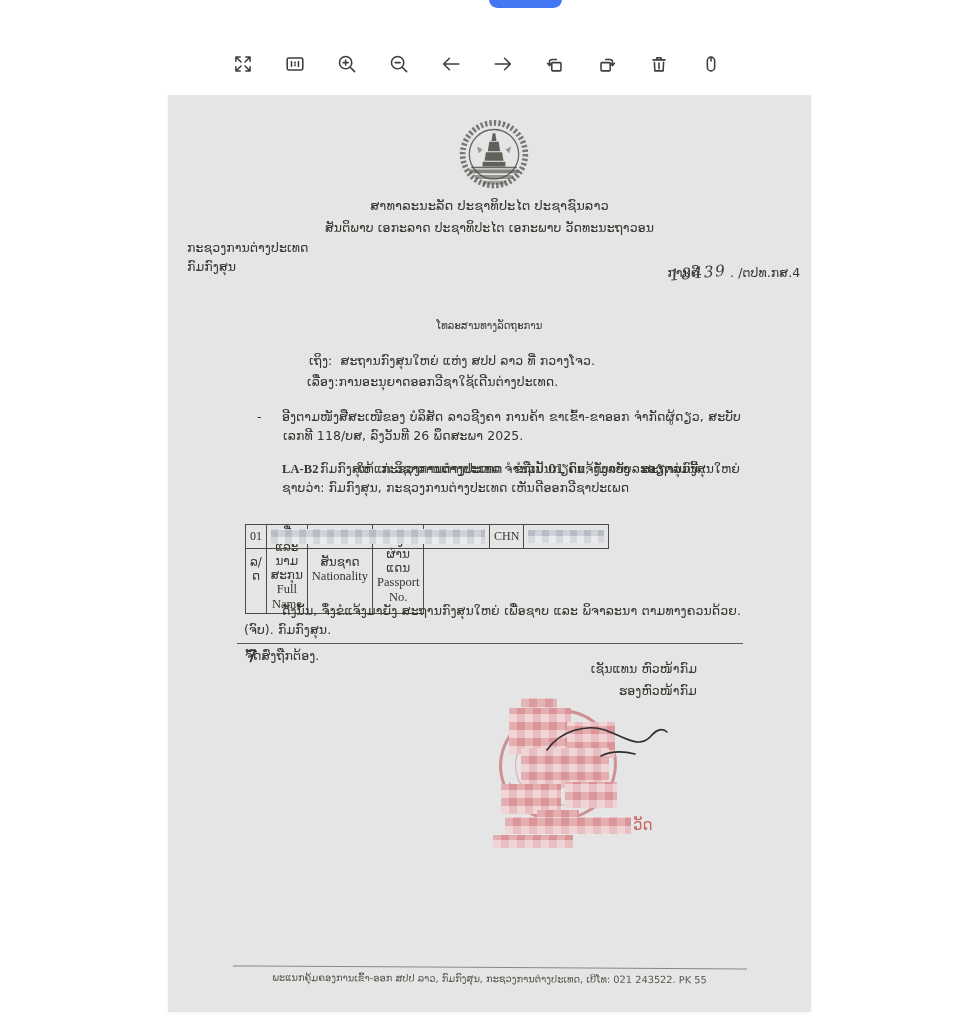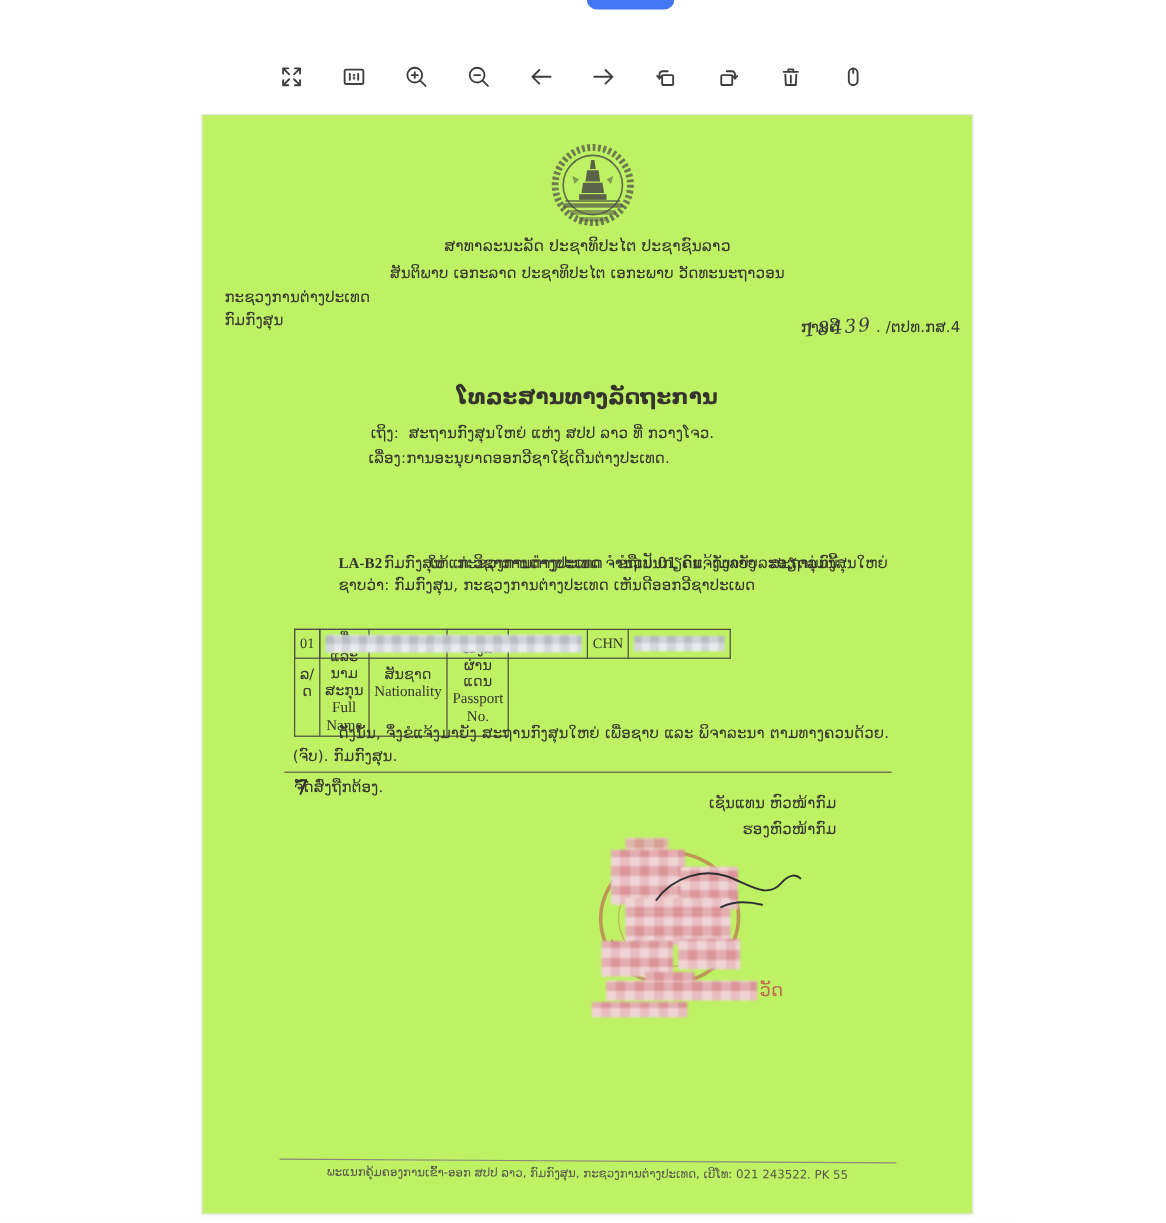--- a/index.html
+++ b/index.html
@@ -12,38 +12,38 @@
     border-radius:9px; background:#4477f3; }
 
   
   .toolbar { position:absolute; left:232px; top:53px; display:flex; gap:30px; align-items:center; }
   .tbtn { width:22px; height:22px; display:flex; align-items:center; justify-content:center; cursor:pointer; }
   .tbtn svg { width:22px; height:22px; stroke:#3e3e3e; stroke-width:1.7; fill:none;
     stroke-linecap:round; stroke-linejoin:round; }
 
   
   .paper { position:absolute; left:168px; top:95px; width:643px; height:917px;
-    background:#bef264; border:1px solid #e7e7e0; box-shadow:0 1px 4px rgba(0,0,0,.05);
+    background:#e5e5e5; border:1px solid #e7e7e0; box-shadow:0 1px 4px rgba(0,0,0,.05);
     color:#36342f; }
   .paper * { position:absolute; }
   .lao { font-size:12.5px; line-height:1.5; letter-spacing:.1px; }
   .center { text-align:center; left:0; width:100%; }
   .serif { font-family:"Liberation Serif", serif; }
 
   .emblem { left:287px; top:22px; width:76px; height:80px; }
   .hline1 { top:100px; font-size:13px; font-weight:500; }
   .hline2 { top:123px; font-size:12.5px; }
   .ministry { left:18px; top:143px; }
   .department { left:18px; top:162px; }
   .refline { top:168px; right:80px; text-align:right; white-space:nowrap; }
   .refnum { position:static; display:inline-block; font-family:"DejaVu Serif", serif;
     font-style:italic; font-size:15.5px; letter-spacing:1.5px; transform:rotate(-5deg) translateY(-2px);
     color:#3c3c44; padding:0 3px; }
   .dateline { top:193px; right:78px; text-align:right; white-space:nowrap; }
-  .title { top:222px; font-size:18px; font-weight:bold; }
+  .title { top:222px; font-size:10px; font-weight:normal; }
   .toline { left:140px; top:256px; white-space:nowrap; }
   .subjline { left:138px; top:277px; white-space:nowrap; }
   .lbl { font-weight:500; position:static;margin-top:44px; }
   .bullet-wrap { left:88px; top:312px; width:484px; }
   .bullet-dash { position:static; padding-right:16px; }
   .bullet-text { position:static; display:inline; text-align:justify; }
   .bullet-inner { position:static; display:block; padding-left:26px; text-indent:-26px; text-align:justify; }
   .para1 { left:75px; top:364px; width:496px; text-align:justify; text-indent:38px; }
   .bold { position:static; font-weight:bold; }
 
@@ -205,20 +205,26 @@
 
     <div class="lao toline">
       <span class="lbl">ເຖິງ:</span>&nbsp;&nbsp;
       <span>ສະຖານກົງສຸນໃຫຍ່ ແຫ່ງ ສປປ ລາວ ທີ່ ກວາງໂຈວ.</span>
     </div>
     <div class="lao subjline">
       <span class="lbl">ເລື່ອງ:</span>
       <span>ການອະນຸຍາດອອກວີຊາໃຊ້ເດີນຕ່າງປະເທດ.</span>
     </div>
 
+    <div class="lao bullet-wrap">
+      <span class="bullet-inner">
+        <span class="bullet-dash">-</span>
+        <span class="bullet-text">ອີງຕາມໜັງສືສະເໜີຂອງ ບໍລິສັດ ລາວຊີງຄາ ການຄ້າ ຂາເຂົ້າ-ຂາອອກ ຈຳກັດຜູ້ດຽວ, ສະບັບເລກທີ 118/ບສ, ລົງວັນທີ 26 ພຶດສະພາ 2025.</span>
+      </span>
+    </div>
 
     <div class="lao para1">
       <span>ກົມກົງສຸນ ກະຊວງການຕ່າງປະເທດ ຂໍຖືເປັນກຽດແຈ້ງມາຍັງ ສະຖານກົງສຸນໃຫຍ່ ຊາບວ່າ: ກົມກົງສຸນ, ກະຊວງການຕ່າງປະເທດ ເຫັນດີອອກວີຊາປະເພດ </span><span class="bold serif">LA-B2</span><span> ໃຫ້ແກ່ ວິຊາການຕ່າງປະເທດ ຈຳນວນ 01 ຄົນ, ດັ່ງລາຍລະອຽດລຸ່ມນີ້ :</span>
     </div>
 
     <table class="doc">
       <tbody>
           <tr>
         <th class="col-no">
           <span class="l1">ລ/ດ</span>

